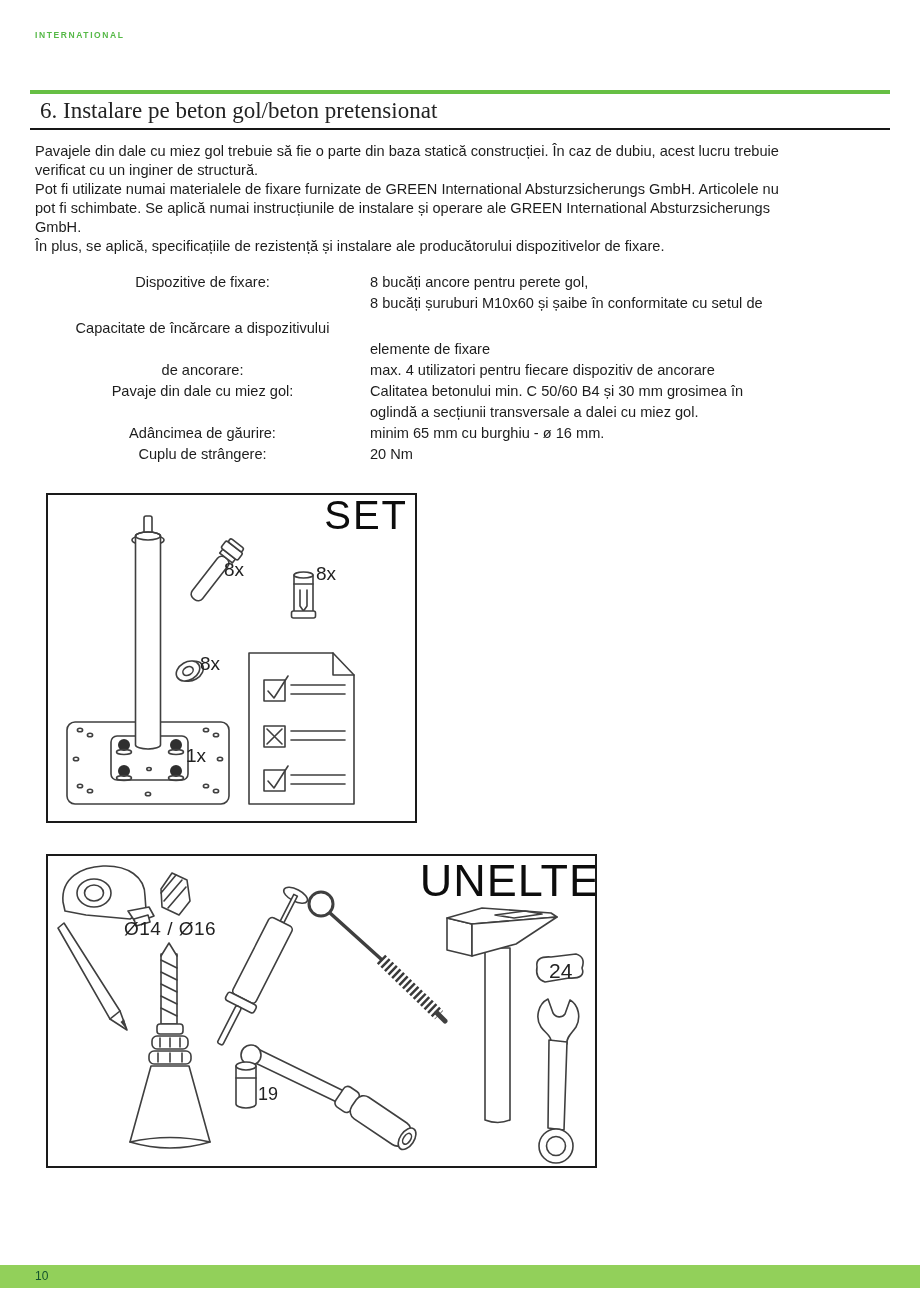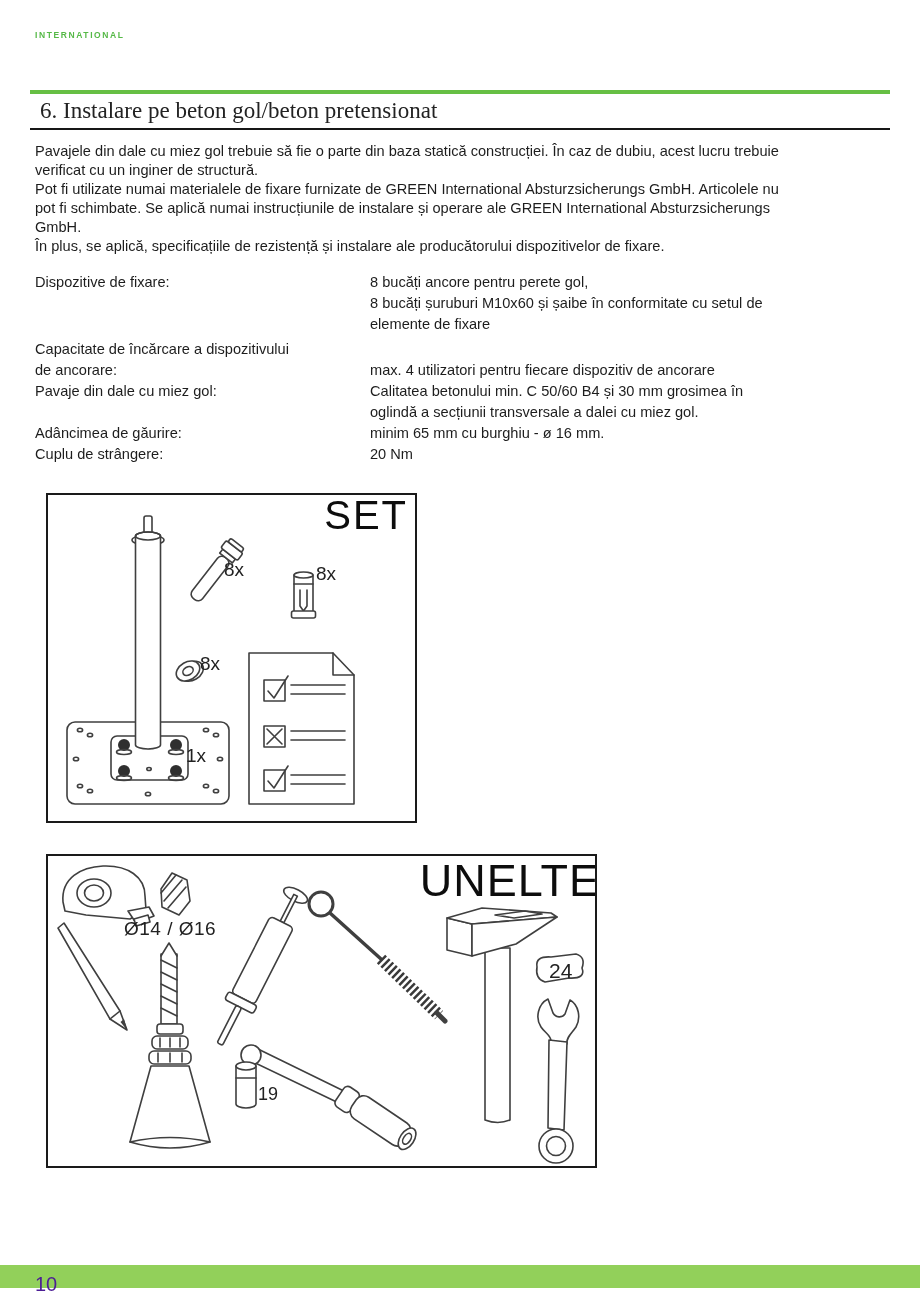--- a/index.html
+++ b/index.html
@@ -15,41 +15,41 @@
 
   
   .sec-title{position:absolute;left:30px;top:98px;width:860px;box-sizing:border-box;
              font-size:23px;color:#222;padding:0 0 4px 10px;border-bottom:2px solid #161616;font-family:Liberation Serif, serif;}
 
   
   .bodytext{position:absolute;left:35px;top:142px;font-size:14.6px;line-height:19px;color:#1d1d1d;}
   .bodytext p{margin:0;white-space:pre;}
 
   
-  .spec{position:absolute;left:35px;top:272px;font-size:14.6px;line-height:21px;color:#1d1d1d;}
+  .spec{position:absolute;left:35px;top:272px;font-size:14.6px;line-height:21px;color:#1d1d1d;text-align:center;}
   .spec-row{display:flex;}
   .spec-row.gap{margin-top:4px;}
   .spec-row .lab{width:335px;flex:none;white-space:pre;}
   .spec-row .val{white-space:pre;}
 
   
   .set-box{position:absolute;left:46px;top:493px;width:371px;height:330px;border:2px solid #1a1a1a;box-sizing:border-box;}
   .tools-box{position:absolute;left:46px;top:854px;width:551px;height:314px;border:2px solid #1a1a1a;box-sizing:border-box;overflow:hidden;}
   .box-title{position:absolute;line-height:1;color:#0d0d0d;font-weight:400;}
   .set-title{top:0;right:7px;font-size:40px;letter-spacing:2px;}
   .tools-title{top:2px;right:-5px;font-size:45px;letter-spacing:1px;}
   .qty{position:absolute;font-size:19px;color:#222;}
   .ill{position:absolute;left:0;top:0;}
 
   .ln{stroke:#3f3f3f;stroke-width:1.6;fill:none;stroke-linecap:round;stroke-linejoin:round;}
   .wh{fill:#ffffff;}
 
   
   .footer{position:absolute;left:0;top:1265px;width:920px;height:23px;background:#92d05a;}
-  .pagenum{position:absolute;left:35px;top:8px;line-height:23px;font-size:20px;color:#4c1d95;}
+  .pagenum{position:absolute;left:35px;top:0;line-height:23px;font-size:12px;color:#14532d;}
 </style>
 </head>
 <body>
 
 <div class="page">
 
   <div class="logo">
     <div class="logo-sub">INTERNATIONAL</div>
   </div>
   <div class="rule"></div>
@@ -67,27 +67,27 @@
 
   <div class="spec">
     <div class="spec-row">
         <span class="lab">Dispozitive de fixare:</span>
         <span class="val">8 bucăți ancore pentru perete gol,</span>
       </div>
     <div class="spec-row">
         <span class="lab"></span>
         <span class="val">8 bucăți șuruburi M10x60 și șaibe în conformitate cu setul de</span>
       </div>
-    <div class="spec-row">
-        <span class="lab"></span>
-        <span class="val">elemente de fixare</span>
-      </div>
     <div class="spec-row gap">
         <span class="lab">Capacitate de încărcare a dispozitivului</span>
         <span class="val"></span>
+      </div>
+    <div class="spec-row">
+        <span class="lab"></span>
+        <span class="val">elemente de fixare</span>
       </div>
     <div class="spec-row">
         <span class="lab">de ancorare:</span>
         <span class="val">max. 4 utilizatori pentru fiecare dispozitiv de ancorare</span>
       </div>
     <div class="spec-row">
         <span class="lab">Pavaje din dale cu miez gol:</span>
         <span class="val">Calitatea betonului min. C 50/60 B4 și 30 mm grosimea în</span>
       </div>
     <div class="spec-row">

